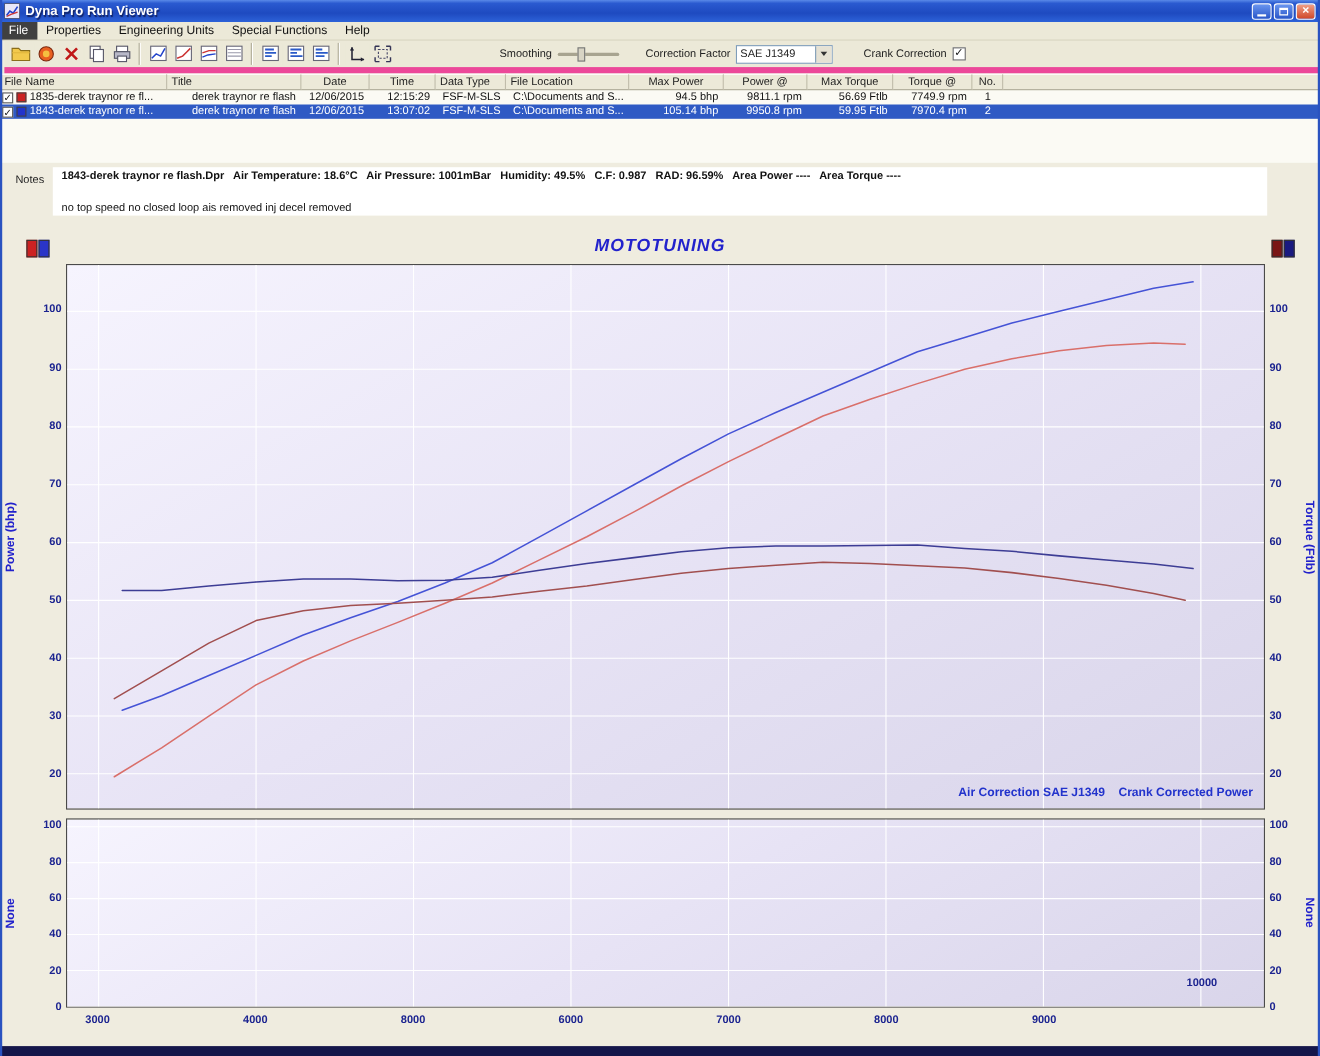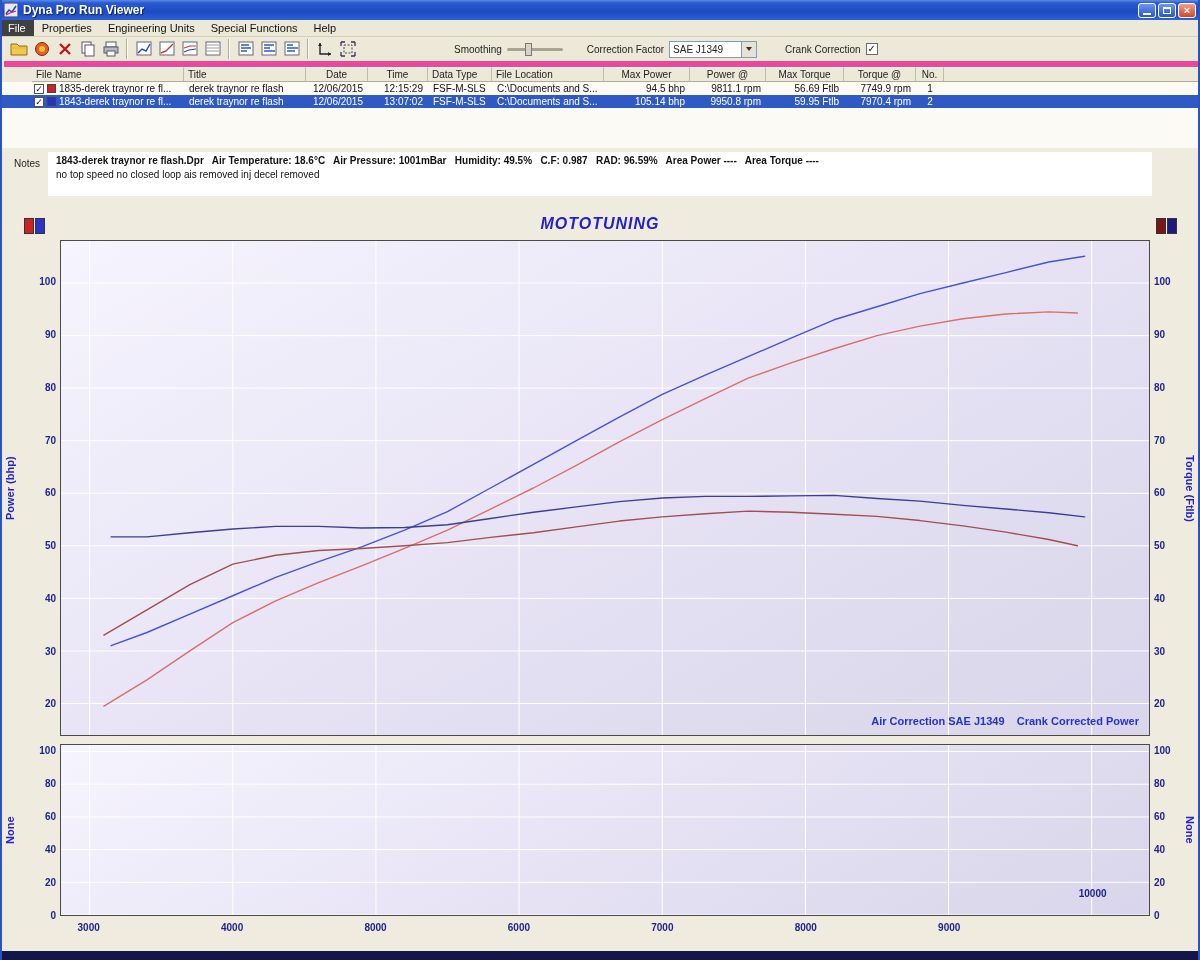--- a/index.html
+++ b/index.html
@@ -44,42 +44,42 @@
     display:flex; align-items:center; justify-content:center; }
   .tri-down { width:0; height:0; border-left:3px solid transparent; border-right:3px solid transparent;
     border-top:4px solid #333; }
   .crank { display:flex; align-items:flex-end; gap:5px; margin-left:28px; }
   .checkbox { width:12px; height:12px; background:#fff; border:1px solid #6a6a6a; font-size:10px;
     line-height:10px; text-align:center; color:#111; }
 
   
   .table { position:absolute; left:0; top:67px; width:1200px; height:81px; background:#fbfaf4; }
   .trow { display:grid; grid-template-columns:152px 122px 62px 60px 64px 112px 86px 76px 78px 72px 28px 1fr;
-    font-size:10px;padding-left:32px; }
+    font-size:10px; }
   .thead { height:15px; line-height:14px; background:#ece9d8; }
   .th { border-right:1px solid #c0bcaa; border-bottom:1px solid #b0ac9a; border-top:1px solid #fff;
     padding:0 4px; white-space:nowrap; overflow:hidden; color:#222; }
   .th.c { text-align:center; }
   .row { height:13px; line-height:13px; color:#111; }
   .row.selected { background:#2f5ac4; color:#fff; }
-  .td { padding:0 5px; white-space:nowrap; overflow:hidden; }
+  .td { padding:0 5px; white-space:nowrap; overflow:hidden;text-align:right; }
   .td.r { text-align:right; }
   .td.c { text-align:center; }
   .fn-cell { display:flex; align-items:center; gap:3px; padding:0 2px; overflow:hidden; }
   .row-check { width:10px; height:10px; flex:0 0 10px; background:#fff; border:1px solid #555;
     font-size:9px; line-height:9px; text-align:center; color:#111; }
   .chip { width:9px; height:9px; flex:0 0 9px; border:1px solid #444; }
   .fn-text { white-space:nowrap; overflow:hidden; }
 
   
   .notes-label { position:absolute; left:14px; top:158px; font-size:10px; color:#222; }
   .notes-box { position:absolute; left:48px; top:152px; width:1104px; height:44px; background:#fff;
     padding:3px 8px; font-size:10px; color:#111; overflow:hidden; }
   .notes-line1 { font-weight:bold; white-space:pre; }
-  .notes-line2 { white-space:pre; margin-top:3px; }
+  .notes-line2 { white-space:pre; margin-top:18px; }
 
   
   .chart-title { position:absolute; left:0; top:215px; width:1200px; text-align:center; font-size:16px;
     font-weight:bold; font-style:italic; color:#2222cc; letter-spacing:1px; }
   .swatch { position:absolute; top:218px; width:10px; height:16px; border:1px solid #333; }
   .plot { position:absolute; border:1px solid #4a4a4a;
     background:linear-gradient(150deg,#f6f4fe 0%,#e7e3f5 50%,#d9d5ea 100%);padding-left:48px; }
   #main-plot { left:60px; top:240px; width:1090px; height:496px; }
   #lower-plot { left:60px; top:744px; width:1090px; height:172px; }
   .annotation { position:absolute; right:10px; bottom:8px; color:#2233cc; font-weight:bold; font-size:11px;

